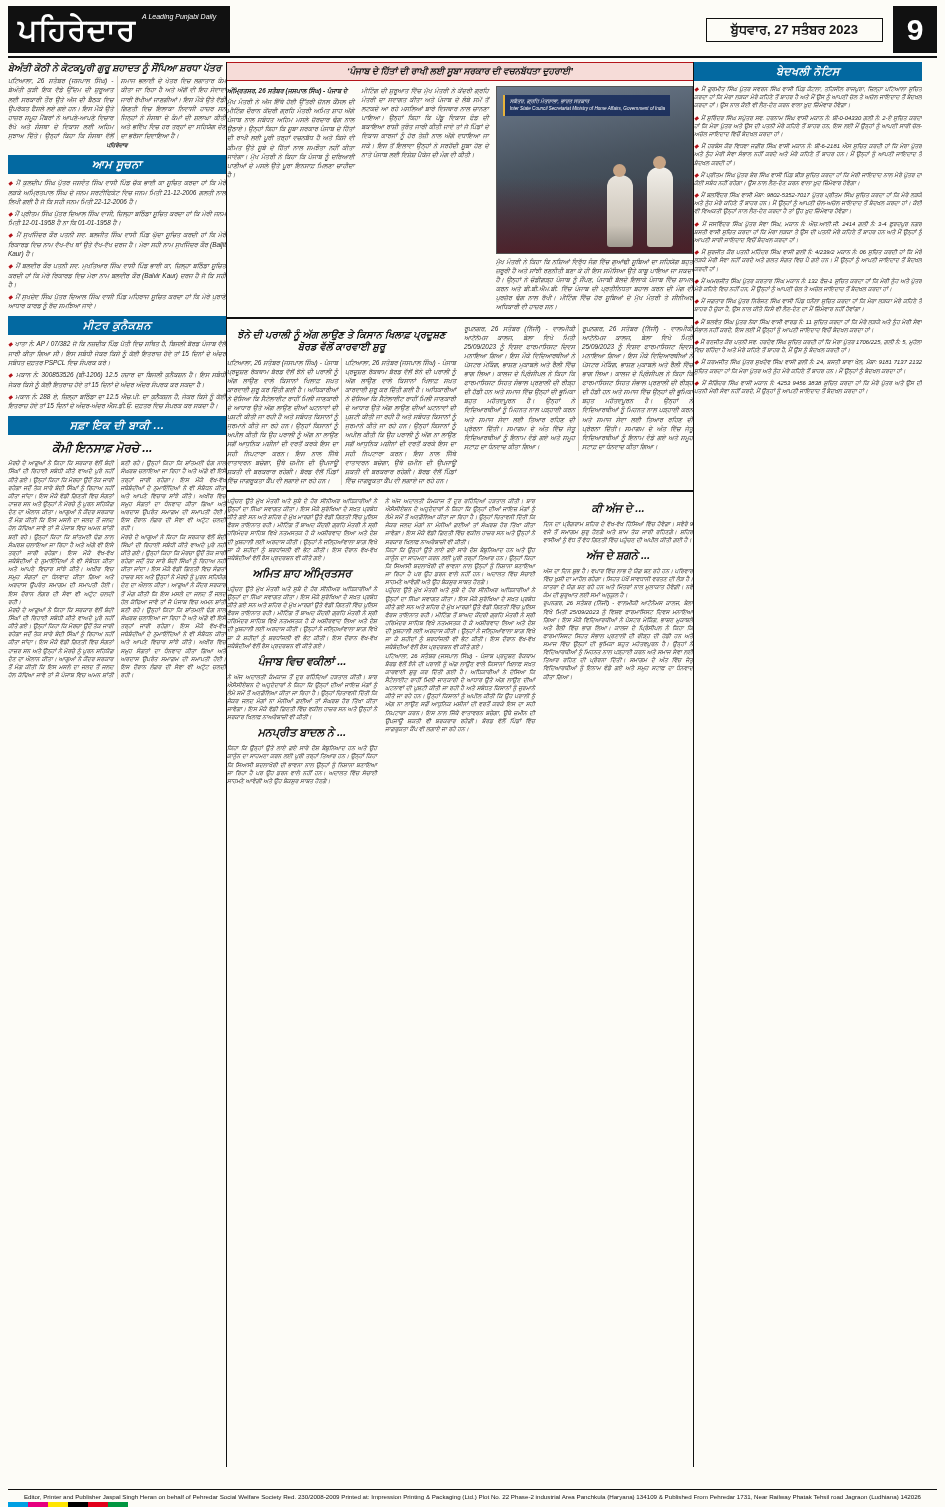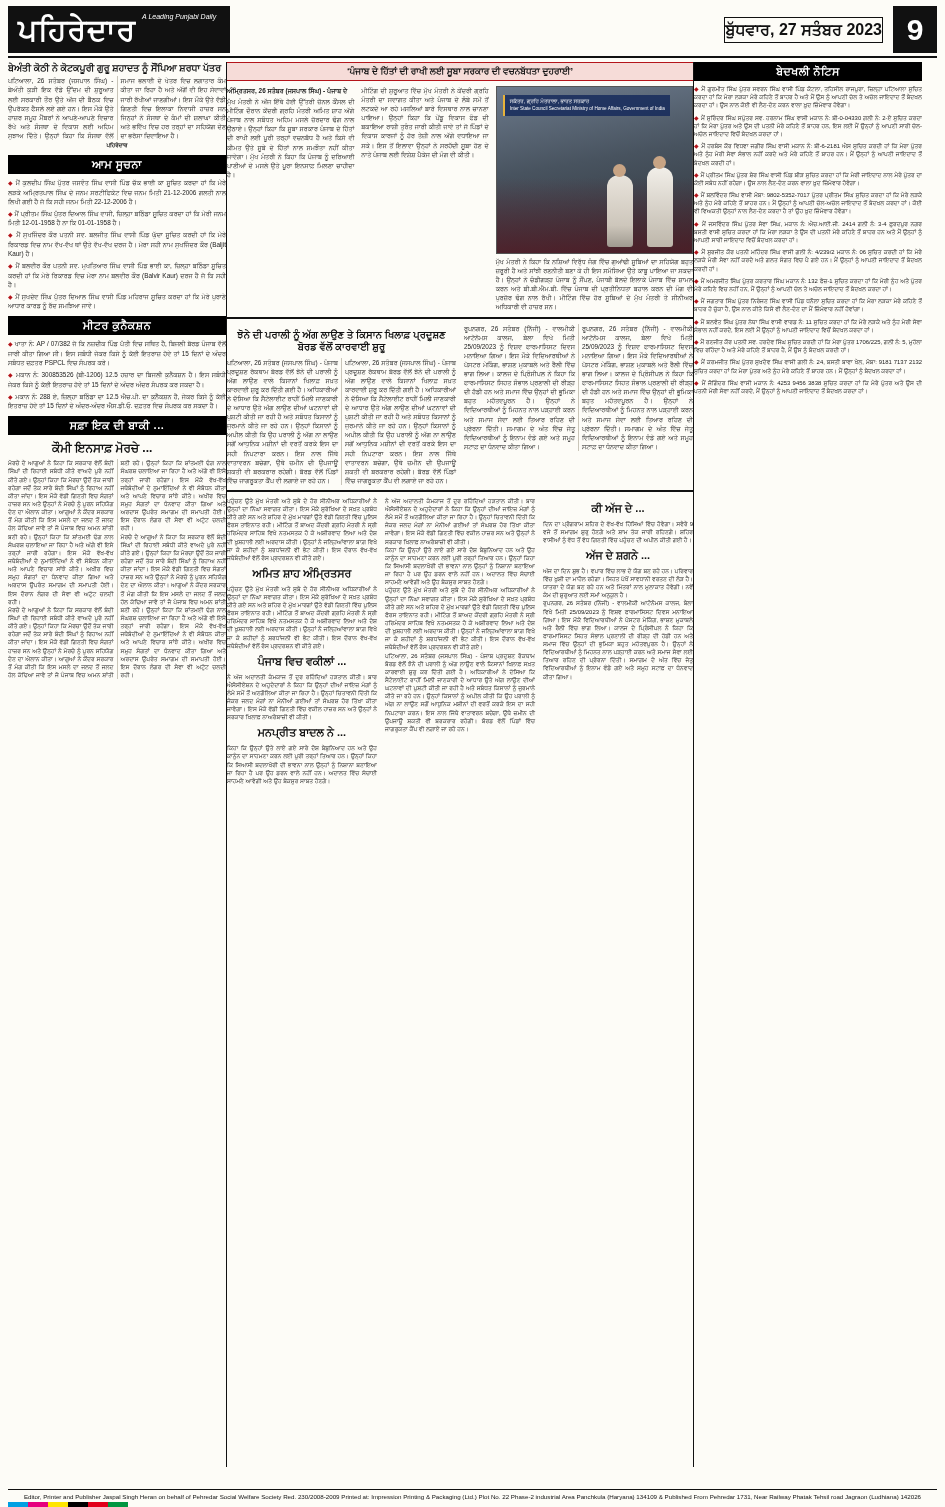--- a/index.html
+++ b/index.html
@@ -56,59 +56,60 @@
   .masthead-mid {
     flex: 1;
     display: flex;
     align-items: center;
     justify-content: center;
     font-size: 11px;
     font-weight: bold;
   }
   .date-box {
     border: 1px solid #111;
-    padding: 3px 0;
-    font-size: 16px;
+    padding: 3px 24px;
+    font-size: 13px;
     font-weight: bold;
     align-self: center;
   }
   .pagenum {
     background: #111;
     color: #fff;
     font-size: 30px;
     font-weight: bold;
     width: 44px;
     display: flex;
     align-items: center;
     justify-content: center;
     margin-left: 10px;
   }
 
   
   .grid {
     display: grid;
     grid-template-columns: 218px 1px 466px 1px 228px;
     height: 1405px;
+    font-style: italic;
   }
   .vrule { background: #111; width: 1px; }
 
   .col { overflow: hidden; }
   .body-text {
     font-size: 6.4px;
     line-height: 1.42;
     text-align: justify;
     color: #1a1a1a;
     margin: 0;
     -webkit-hyphens: auto;
     hyphens: auto;
   }
   .body-text.tiny { font-size: 5.9px; line-height: 1.38; }
 
   .section-bar {
-    background: #000000;
+    background: #0369a1;
     color: #fff;
     text-align: center;
     font-weight: bold;
     font-size: 11px;
     padding: 3px 4px;
     margin: 6px 0 4px 0;
     letter-spacing: .5px;
   }
   .rule-thick { border-top: 2px solid #111; margin: 5px 0; }
 

